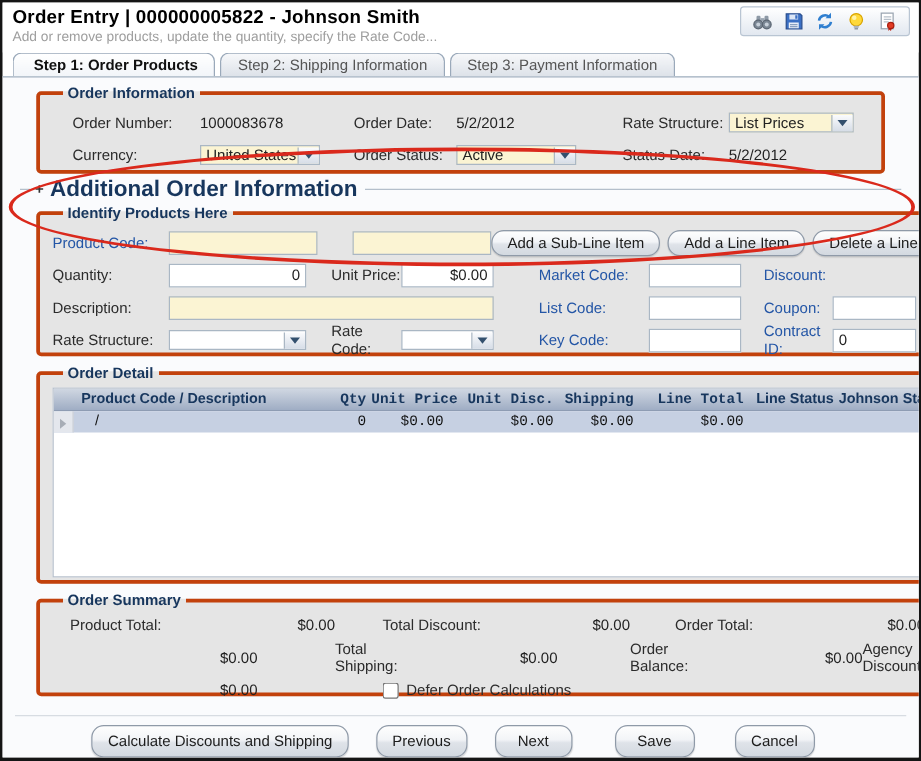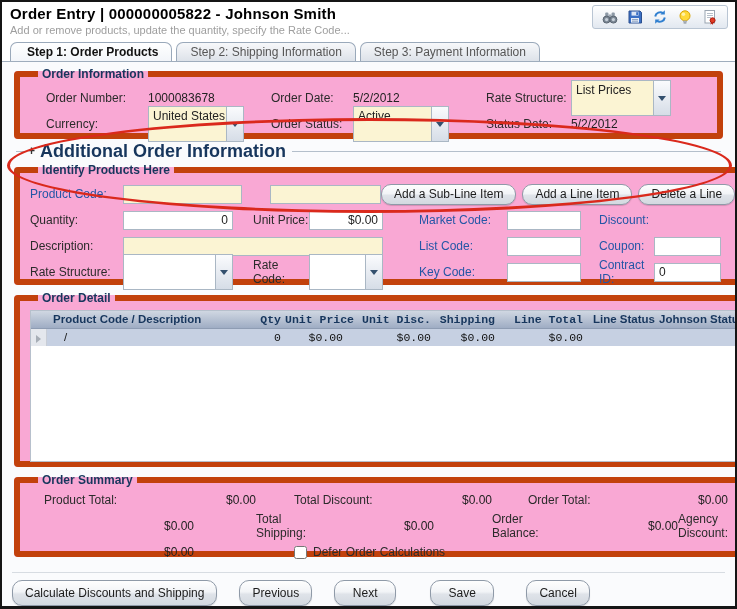--- a/index.html
+++ b/index.html
@@ -24,34 +24,34 @@
   .tab.active { font-weight:bold; color:#111; background:linear-gradient(#ffffff,#f2f5f9);
     position:relative; top:0;padding-left:16px; }
   .content { position:relative; height:545px; border-top:1px solid #9fadbd;
     background:#fafbfd; padding:5px 10px 0; display:flex; flex-direction:column; }
 
   
   .red-oval { position:absolute; left:5px; top:56px; width:725px; height:95px;
     border:3px solid #da291c; border-radius:50%; pointer-events:none; z-index:9; }
 
   
-  fieldset { border:6px solid #c2410c; border-radius:4px; background:#f9a8d4;
-    padding:3px 10px 4px; margin:0 2px; }
+  fieldset { border:3px solid #c2410c; border-radius:4px; background:#e5e5e5;
+    padding:3px 10px 4px; margin:0 17px; }
   legend { font-size:12px; font-weight:bold; color:#17365d; padding:0 4px; margin-left:8px; }
   label, .lbl { font-size:12px; color:#2b2b2b; }
   .val { font-size:12px; color:#222; }
   a.flink { font-size:12px; color:#2456a6; cursor:pointer; }
 
   .inp { height:19px; border:1px solid #aab7c4; background:#fff; font-family:"Liberation Sans",sans-serif;
     font-size:12px; padding:0 4px; color:#222; }
   .inp.yellow { background:#fbf4d3; }
   .inp.tr { text-align:right; }
 
   
-  .dd { display:inline-flex; height:36px; border:1px solid #aab7c4; background:#fff; cursor:pointer; }
+  .dd { display:inline-flex; height:16px; border:1px solid #aab7c4; background:#fff; cursor:pointer;align-items:flex-end; }
   .dd .dd-val { font-size:12px; color:#222; padding:2px 4px 0; overflow:hidden; white-space:nowrap; flex:1; }
   .dd.yellow { background:#fbf4d3; }
   .dd .dd-btn { width:17px; border-left:1px solid #aab7c4; background:linear-gradient(#fafbfd,#d6dde7);
     display:flex; align-items:center; justify-content:center; }
   .dd .dd-arrow { width:0; height:0; border:4px solid transparent; border-top:5px solid #33506e; margin-top:4px; }
 
   
   .btn { display:inline-block; font-family:"Liberation Sans",sans-serif; font-size:12px; color:#1c1c1c;
     border:1px solid #8f9aa8; border-radius:10px; padding:2px 12px 3px;
     background:linear-gradient(#fefefe 0%,#f2f4f7 45%,#dfe3e9 55%,#d3d9e0 100%);
@@ -91,21 +91,21 @@
 
   
   #fs-summary { height:84px; margin-bottom:4px; }
   .os-grid { display:grid; grid-template-columns:150px 62px 38px 140px 58px 36px 150px 1fr;
     row-gap:5px; padding-left:14px; margin-top:3px; align-items:center; }
   .os-grid .v { text-align:right; }
   .defer { grid-column:4 / 9; display:flex; align-items:center; gap:6px; }
   .defer input { width:13px; height:13px; cursor:pointer; }
 
   
-  .footer { margin-top:auto; display:flex; justify-content:flex-start; gap:22px;
+  .footer { margin-top:auto; display:flex; justify-content:center; gap:22px;
     border-top:1px solid #d7dce2; padding:7px 12px 0 0; height:34px; }
 </style>
 </head>
 <body>
 
 <div class="window">
 
   <div class="titlebar">
     <div class="page-title">Order Entry | 000000005822 - Johnson Smith</div>
     <div class="page-subtitle">Add or remove products, update the quantity, specify the Rate Code...</div>

